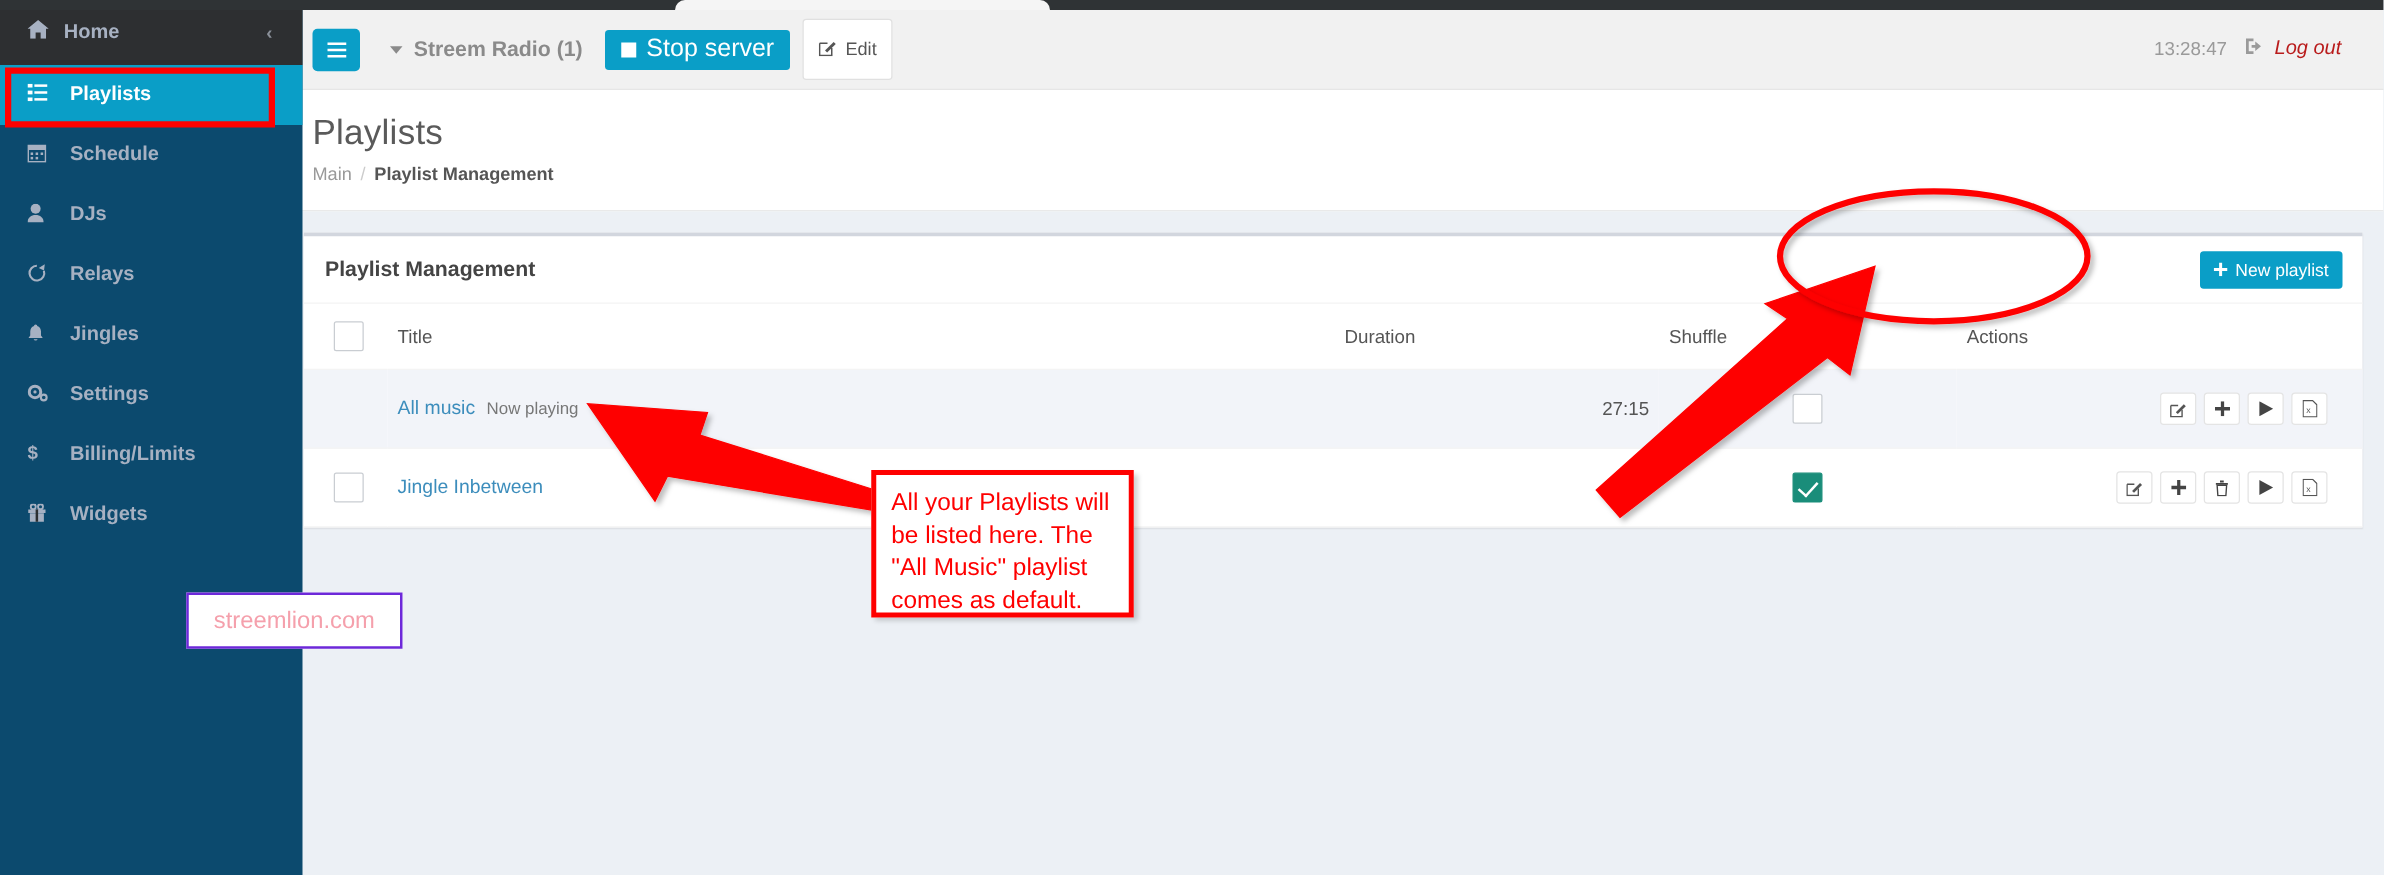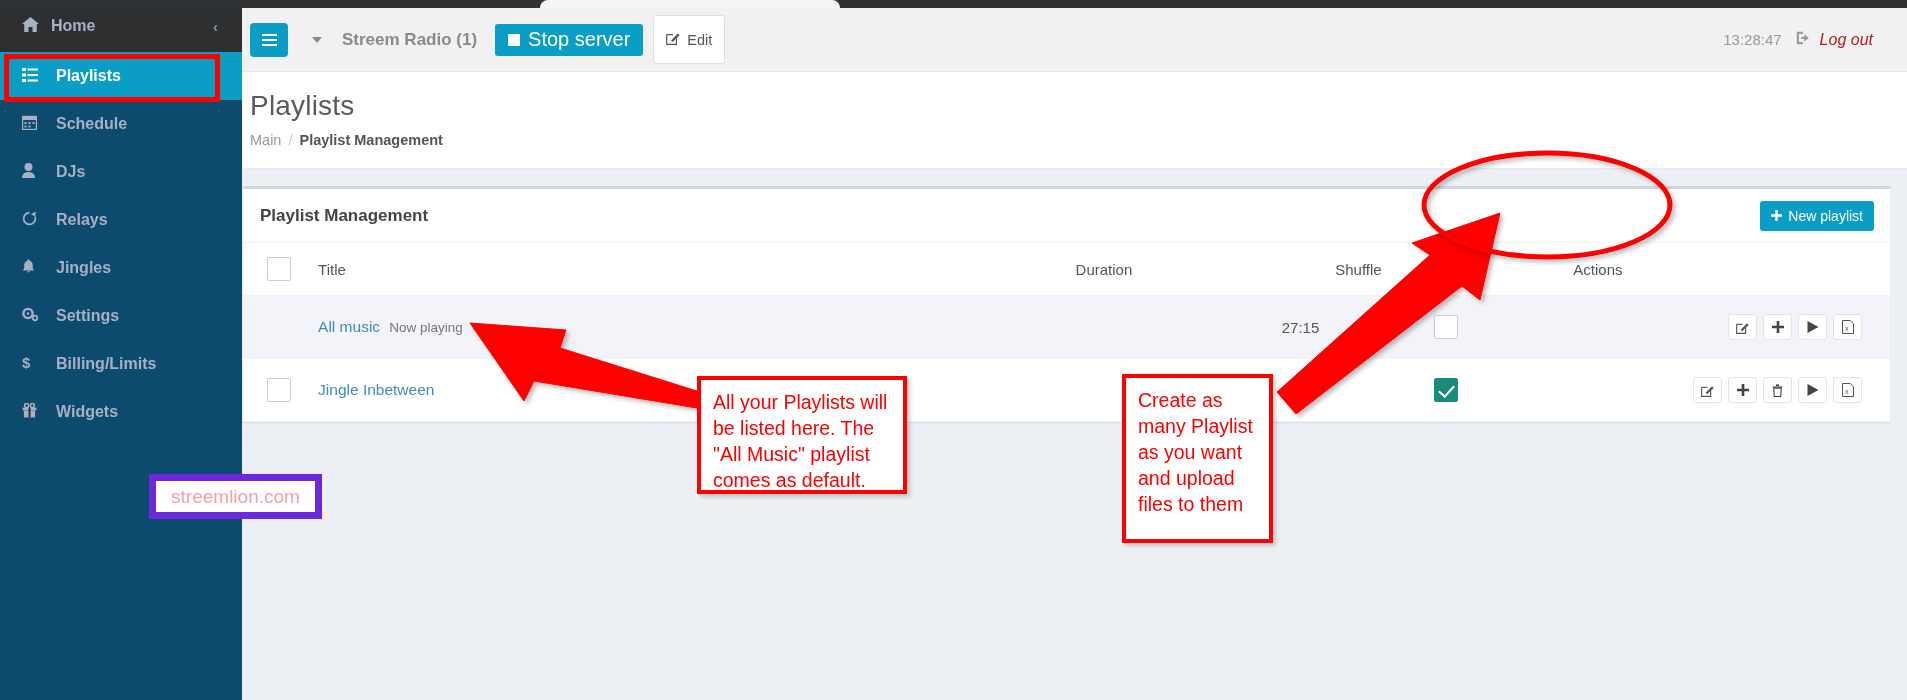--- a/index.html
+++ b/index.html
@@ -98,21 +98,21 @@
     z-index: 30;
     pointer-events: none;
   }
 
   
   .watermark {
     position: absolute;
     left: 149px; top: 474px;
     width: 173px; height: 45px;
     background: #ffffff;
-    border: 7px solid #6d28d9;
+    border: 2px solid #6d28d9;
     display: flex;
     align-items: center;
     justify-content: center;
     color: #f5a0ac;
     font-size: 19px;
     z-index: 35;
   }
 
   
   .main {
@@ -152,21 +152,21 @@
     background: #fff;
     margin: 3px 0;
   }
   .server-name {
     margin-left: 24px;
     color: #8a8a8a;
     font-size: 17px;
     font-weight: bold;
     display: flex;
     align-items: center;
-    gap: 20px;
+    gap: 9px;
     white-space: nowrap;
   }
   .caret-down {
     width: 0; height: 0;
     border-left: 5px solid transparent;
     border-right: 5px solid transparent;
     border-top: 6px solid #8a8a8a;
     display: inline-block;
   }
   .btn-stop {
@@ -712,16 +712,15 @@
 
     <g filter="url(#shadow)">
       <path d="M1277 392 L1430 255 L1412 243 L1500 213 L1480 300 L1462 286 L1296 414 Z" fill="#fe0000" stroke="#fe0000" stroke-width="1"></path>
     </g>
 
     <ellipse cx="1547" cy="205" rx="123" ry="52" fill="none" stroke="#fe0000" stroke-width="5" filter="url(#shadow)"></ellipse>
   </svg>
 
   <div class="anno-layer">
     <div class="anno-box" id="anno-playlists-note">All your Playlists will be listed here. The "All Music" playlist comes as default.</div>
-    <div class="anno-box" id="anno-create-note">Create as many Playlist as you want and upload files to them</div>
   </div>
 
 </div>
 
 </body></html>

